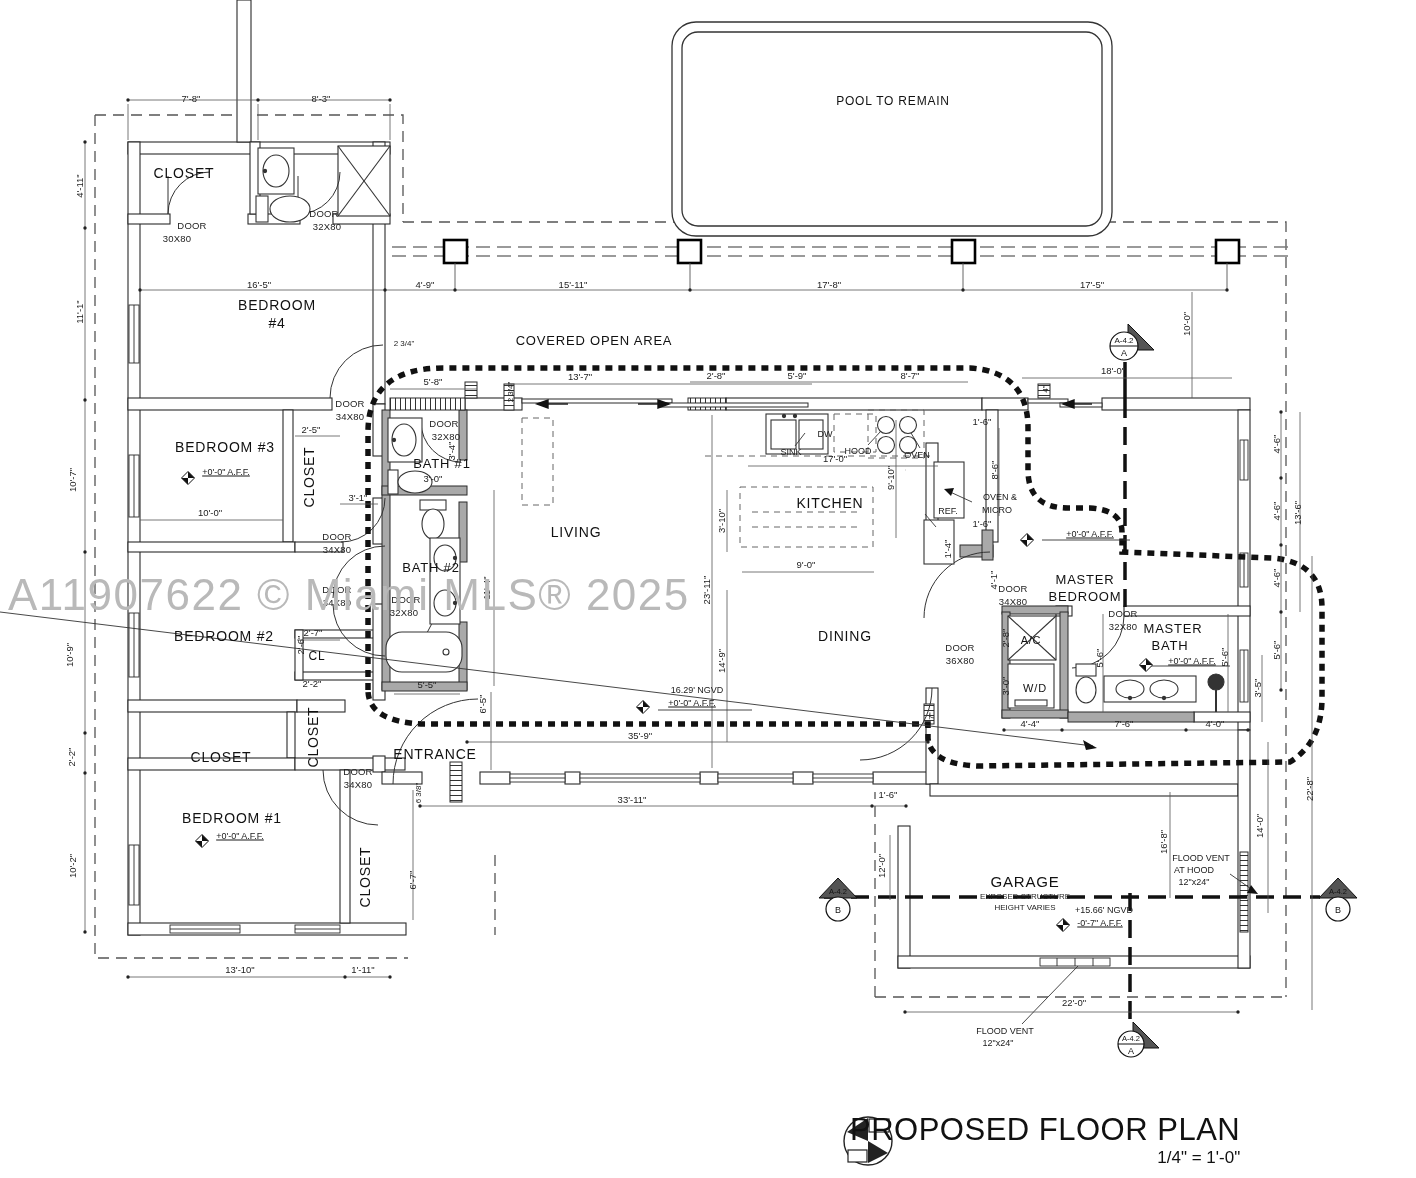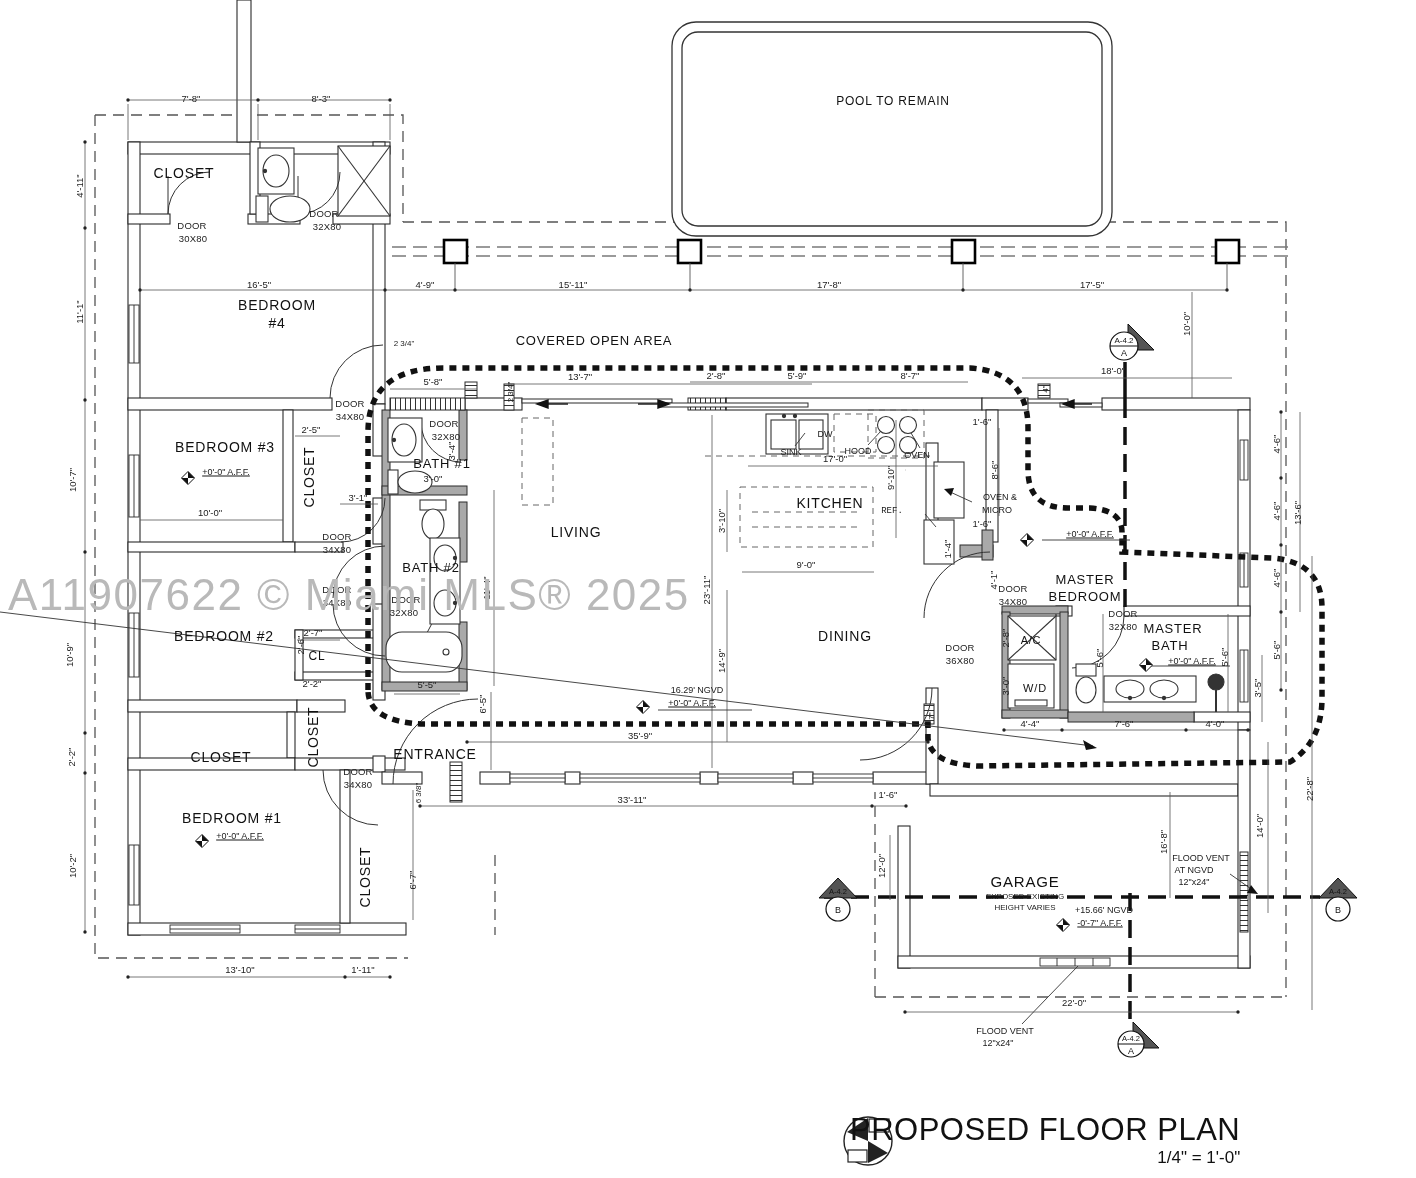--- a/index.html
+++ b/index.html
@@ -542,21 +542,21 @@
       <div class="lbl k-room" style="left: 1085px; top: 579px; font-size: 13px;">MASTER</div>
       <div class="lbl k-room" style="left: 1085px; top: 596px; font-size: 13px;">BEDROOM</div>
       <div class="lbl k-room" style="left: 1173px; top: 628px; font-size: 13px;">MASTER</div>
       <div class="lbl k-room" style="left: 1170px; top: 645px; font-size: 13px;">BATH</div>
       <div class="lbl k-room" style="left: 1025px; top: 881px; font-size: 15px;">GARAGE</div>
       <div class="lbl k-room" style="left: 1031px; top: 640px; font-size: 11px;">A/C</div>
       <div class="lbl k-room" style="left: 1035px; top: 688px; font-size: 11px;">W/D</div>
       <div class="lbl k-room" style="left: 893px; top: 101px; font-size: 12px;">POOL TO REMAIN</div>
       <div class="lbl k-room" style="left: 594px; top: 340px; font-size: 13px;">COVERED OPEN AREA</div>
       <div class="lbl k-door" style="left: 192px; top: 226px;">DOOR</div>
-      <div class="lbl k-door" style="left: 193px; top: 239px;">30X80</div>
+      <div class="lbl k-door" style="left: 177px; top: 239px;">30X80</div>
       <div class="lbl k-door" style="left: 324px; top: 214px;">DOOR</div>
       <div class="lbl k-door" style="left: 327px; top: 227px;">32X80</div>
       <div class="lbl k-door" style="left: 350px; top: 404px;">DOOR</div>
       <div class="lbl k-door" style="left: 350px; top: 417px;">34X80</div>
       <div class="lbl k-door" style="left: 444px; top: 424px;">DOOR</div>
       <div class="lbl k-door" style="left: 446px; top: 437px;">32X80</div>
       <div class="lbl k-door" style="left: 337px; top: 537px;">DOOR</div>
       <div class="lbl k-door" style="left: 337px; top: 550px;">34X80</div>
       <div class="lbl k-door" style="left: 337px; top: 590px;">DOOR</div>
       <div class="lbl k-door" style="left: 337px; top: 603px;">34X80</div>
@@ -571,32 +571,32 @@
       <div class="lbl k-door" style="left: 1123px; top: 614px;">DOOR</div>
       <div class="lbl k-door" style="left: 1123px; top: 627px;">32X80</div>
       <div class="lbl k-note u" style="left: 226px; top: 472px;">+0'-0" A.F.F.</div>
       <div class="lbl k-note u" style="left: 240px; top: 836px;">+0'-0" A.F.F.</div>
       <div class="lbl k-note" style="left: 697px; top: 690px;">16.29' NGVD</div>
       <div class="lbl k-note u" style="left: 692px; top: 703px;">+0'-0" A.F.F.</div>
       <div class="lbl k-note u" style="left: 1090px; top: 534px;">+0'-0" A.F.F.</div>
       <div class="lbl k-note u" style="left: 1192px; top: 661px;">+0'-0" A.F.F.</div>
       <div class="lbl k-note" style="left: 1104px; top: 910px;">+15.66' NGVD</div>
       <div class="lbl k-note u" style="left: 1100px; top: 923px;">-0'-7" A.F.F.</div>
-      <div class="lbl k-note" style="left: 1025px; top: 897px; font-size: 8px;">EXPOSED EXISTING</div>
+      <div class="lbl k-note" style="left: 1025px; top: 897px; font-size: 8px;">EXPOSED STRUCTURE</div>
       <div class="lbl k-note" style="left: 1025px; top: 908px; font-size: 8px;">HEIGHT VARIES</div>
       <div class="lbl k-note" style="left: 1201px; top: 858px;">FLOOD VENT</div>
-      <div class="lbl k-note" style="left: 1194px; top: 870px;">AT NGVD</div>
+      <div class="lbl k-note" style="left: 1194px; top: 870px;">AT HOOD</div>
       <div class="lbl k-note" style="left: 1194px; top: 882px;">12"x24"</div>
       <div class="lbl k-note" style="left: 1005px; top: 1031px;">FLOOD VENT</div>
       <div class="lbl k-note" style="left: 998px; top: 1043px;">12"x24"</div>
       <div class="lbl k-note" style="left: 791px; top: 452px;">SINK</div>
       <div class="lbl k-note" style="left: 825px; top: 434px;">DW</div>
       <div class="lbl k-note" style="left: 858px; top: 451px;">HOOD</div>
       <div class="lbl k-note" style="left: 917px; top: 455px;">OVEN</div>
-      <div class="lbl k-note" style="left: 892px; top: 511px; font-family: Liberation Mono, monospace;">REF.</div>
+      <div class="lbl k-note" style="left: 948px; top: 511px;">REF.</div>
       <div class="lbl k-note" style="left: 1000px; top: 497px;">OVEN &amp;</div>
       <div class="lbl k-note" style="left: 997px; top: 510px;">MICRO</div>
       <div class="lbl k-dim" style="left: 191px; top: 99px;">7'-8"</div>
       <div class="lbl k-dim" style="left: 321px; top: 99px;">8'-3"</div>
       <div class="lbl k-dim rot" style="left: 80px; top: 186px;">4'-11"</div>
       <div class="lbl k-dim rot" style="left: 80px; top: 312px;">11'-1"</div>
       <div class="lbl k-dim rot" style="left: 73px; top: 480px;">10'-7"</div>
       <div class="lbl k-dim rot" style="left: 70px; top: 655px;">10'-9"</div>
       <div class="lbl k-dim rot" style="left: 72px; top: 757px;">2'-2"</div>
       <div class="lbl k-dim rot" style="left: 73px; top: 866px;">10'-2"</div>

